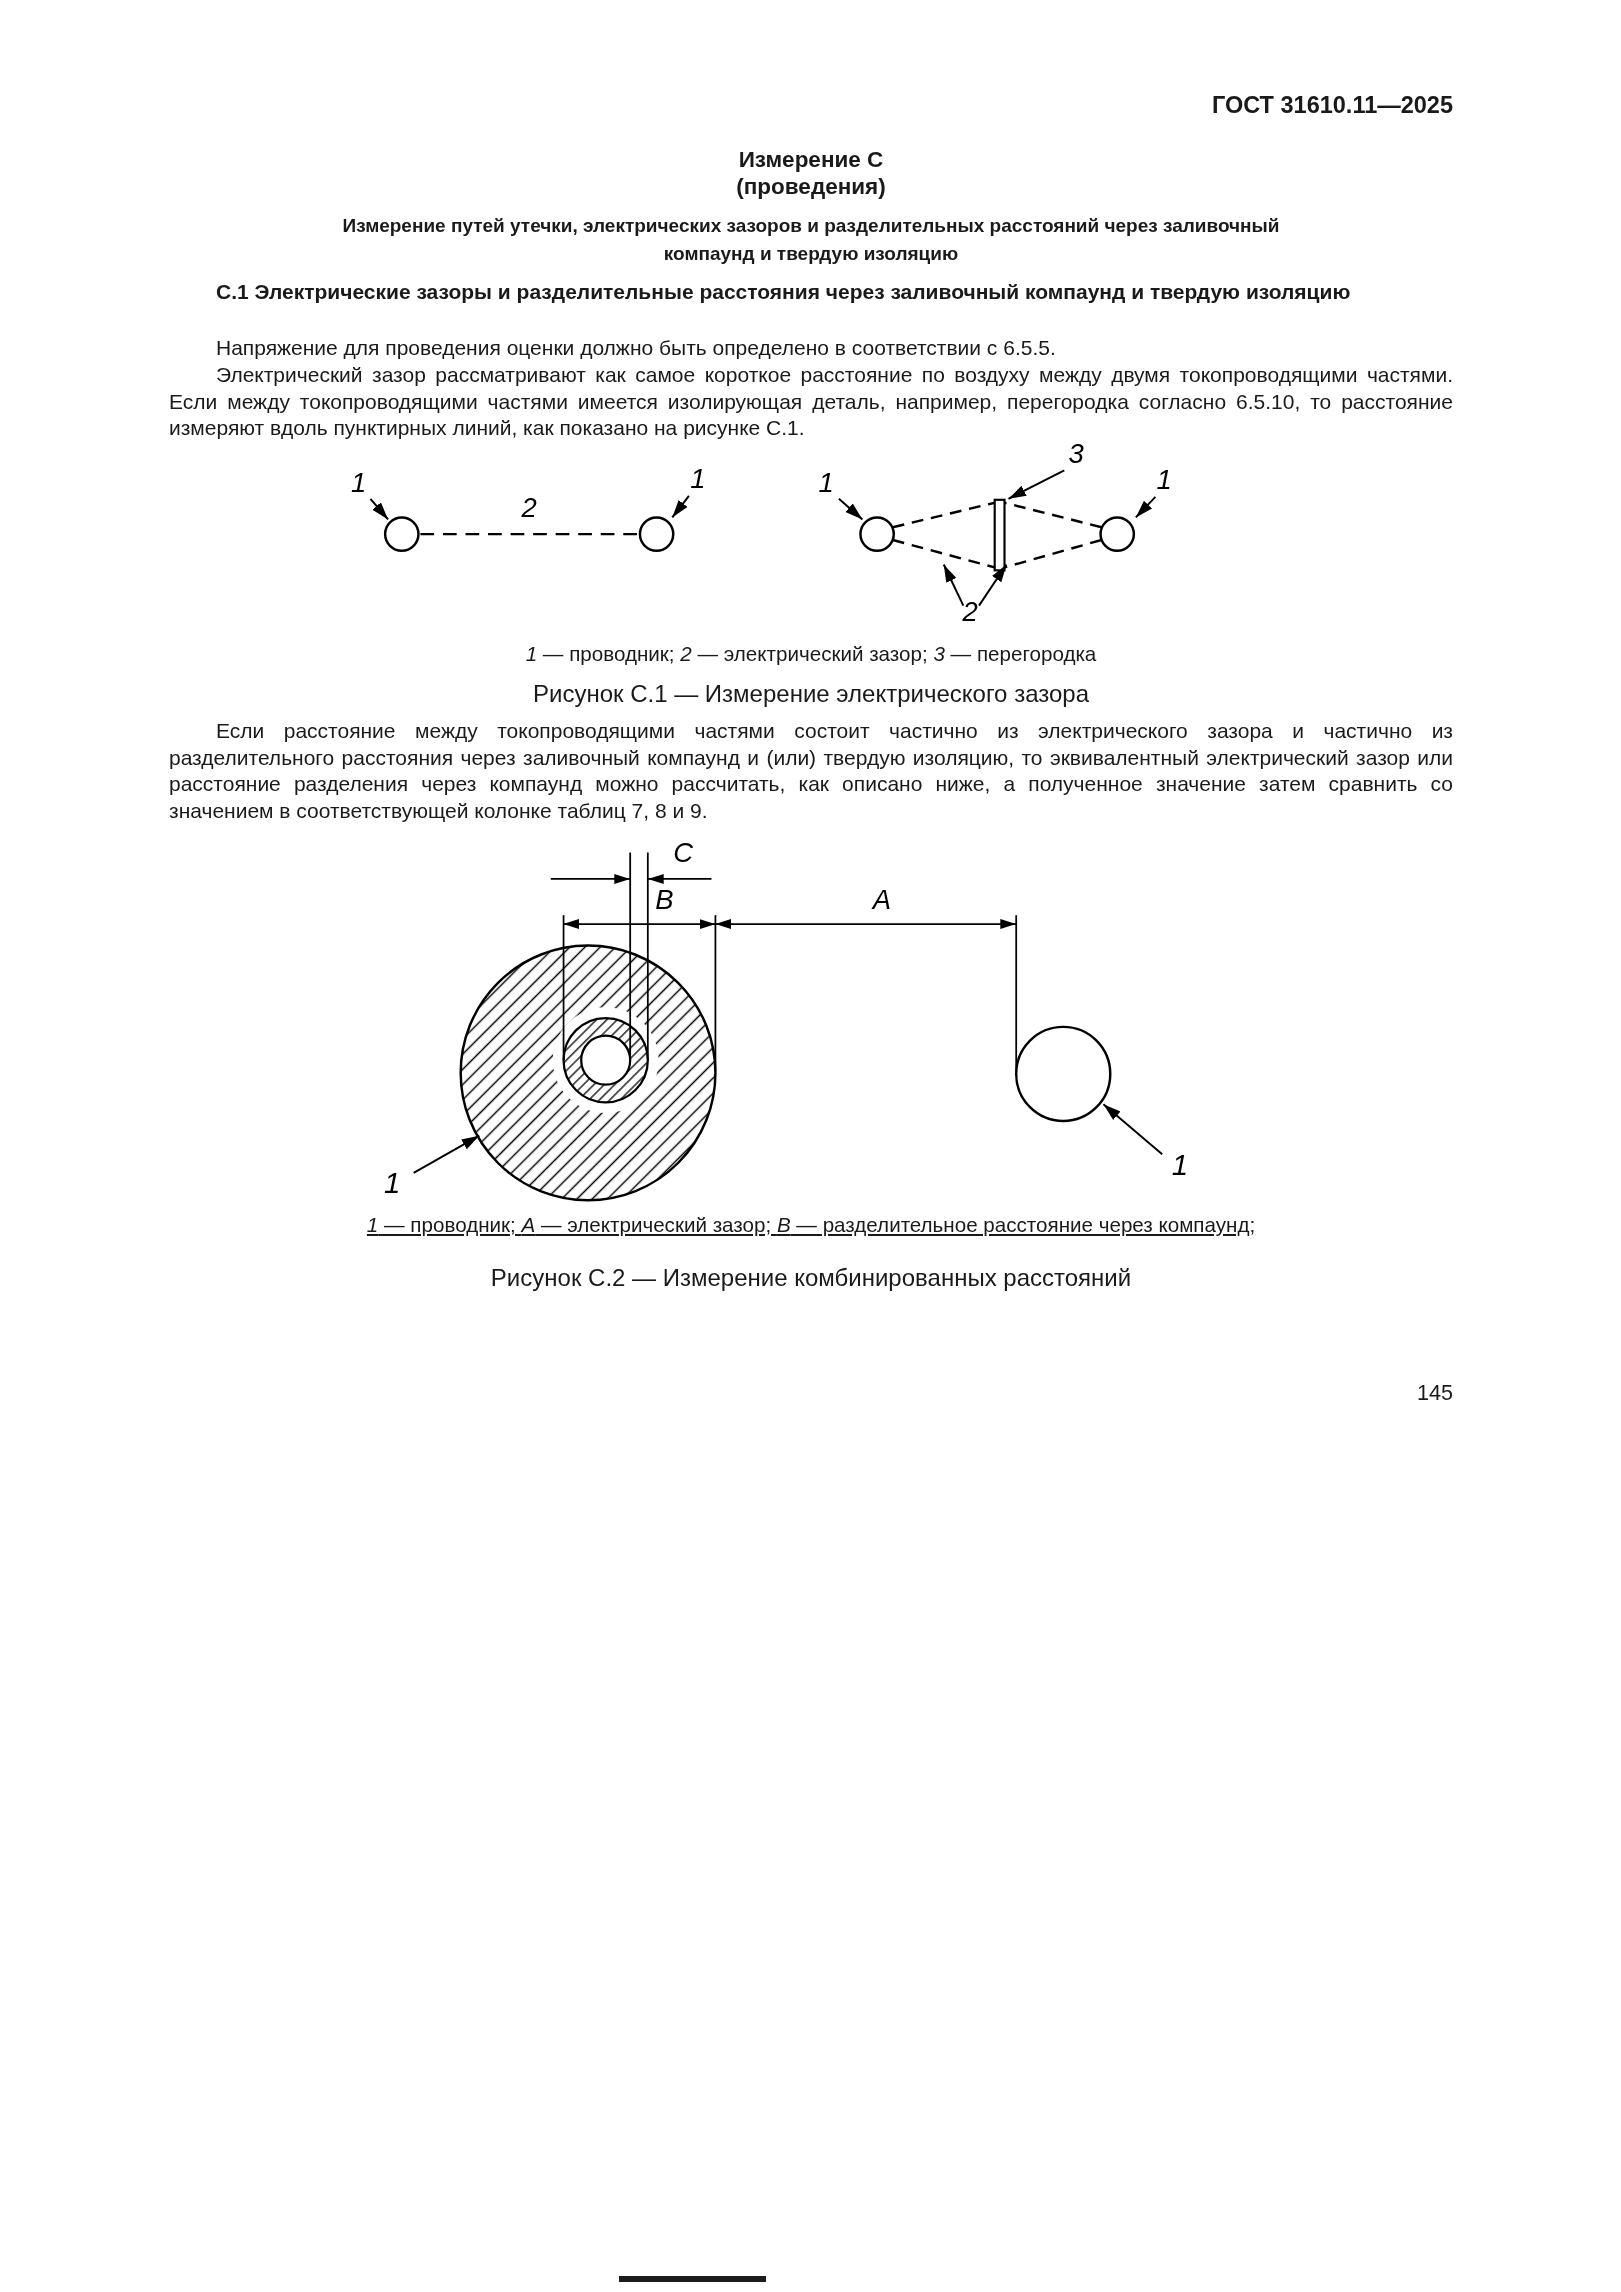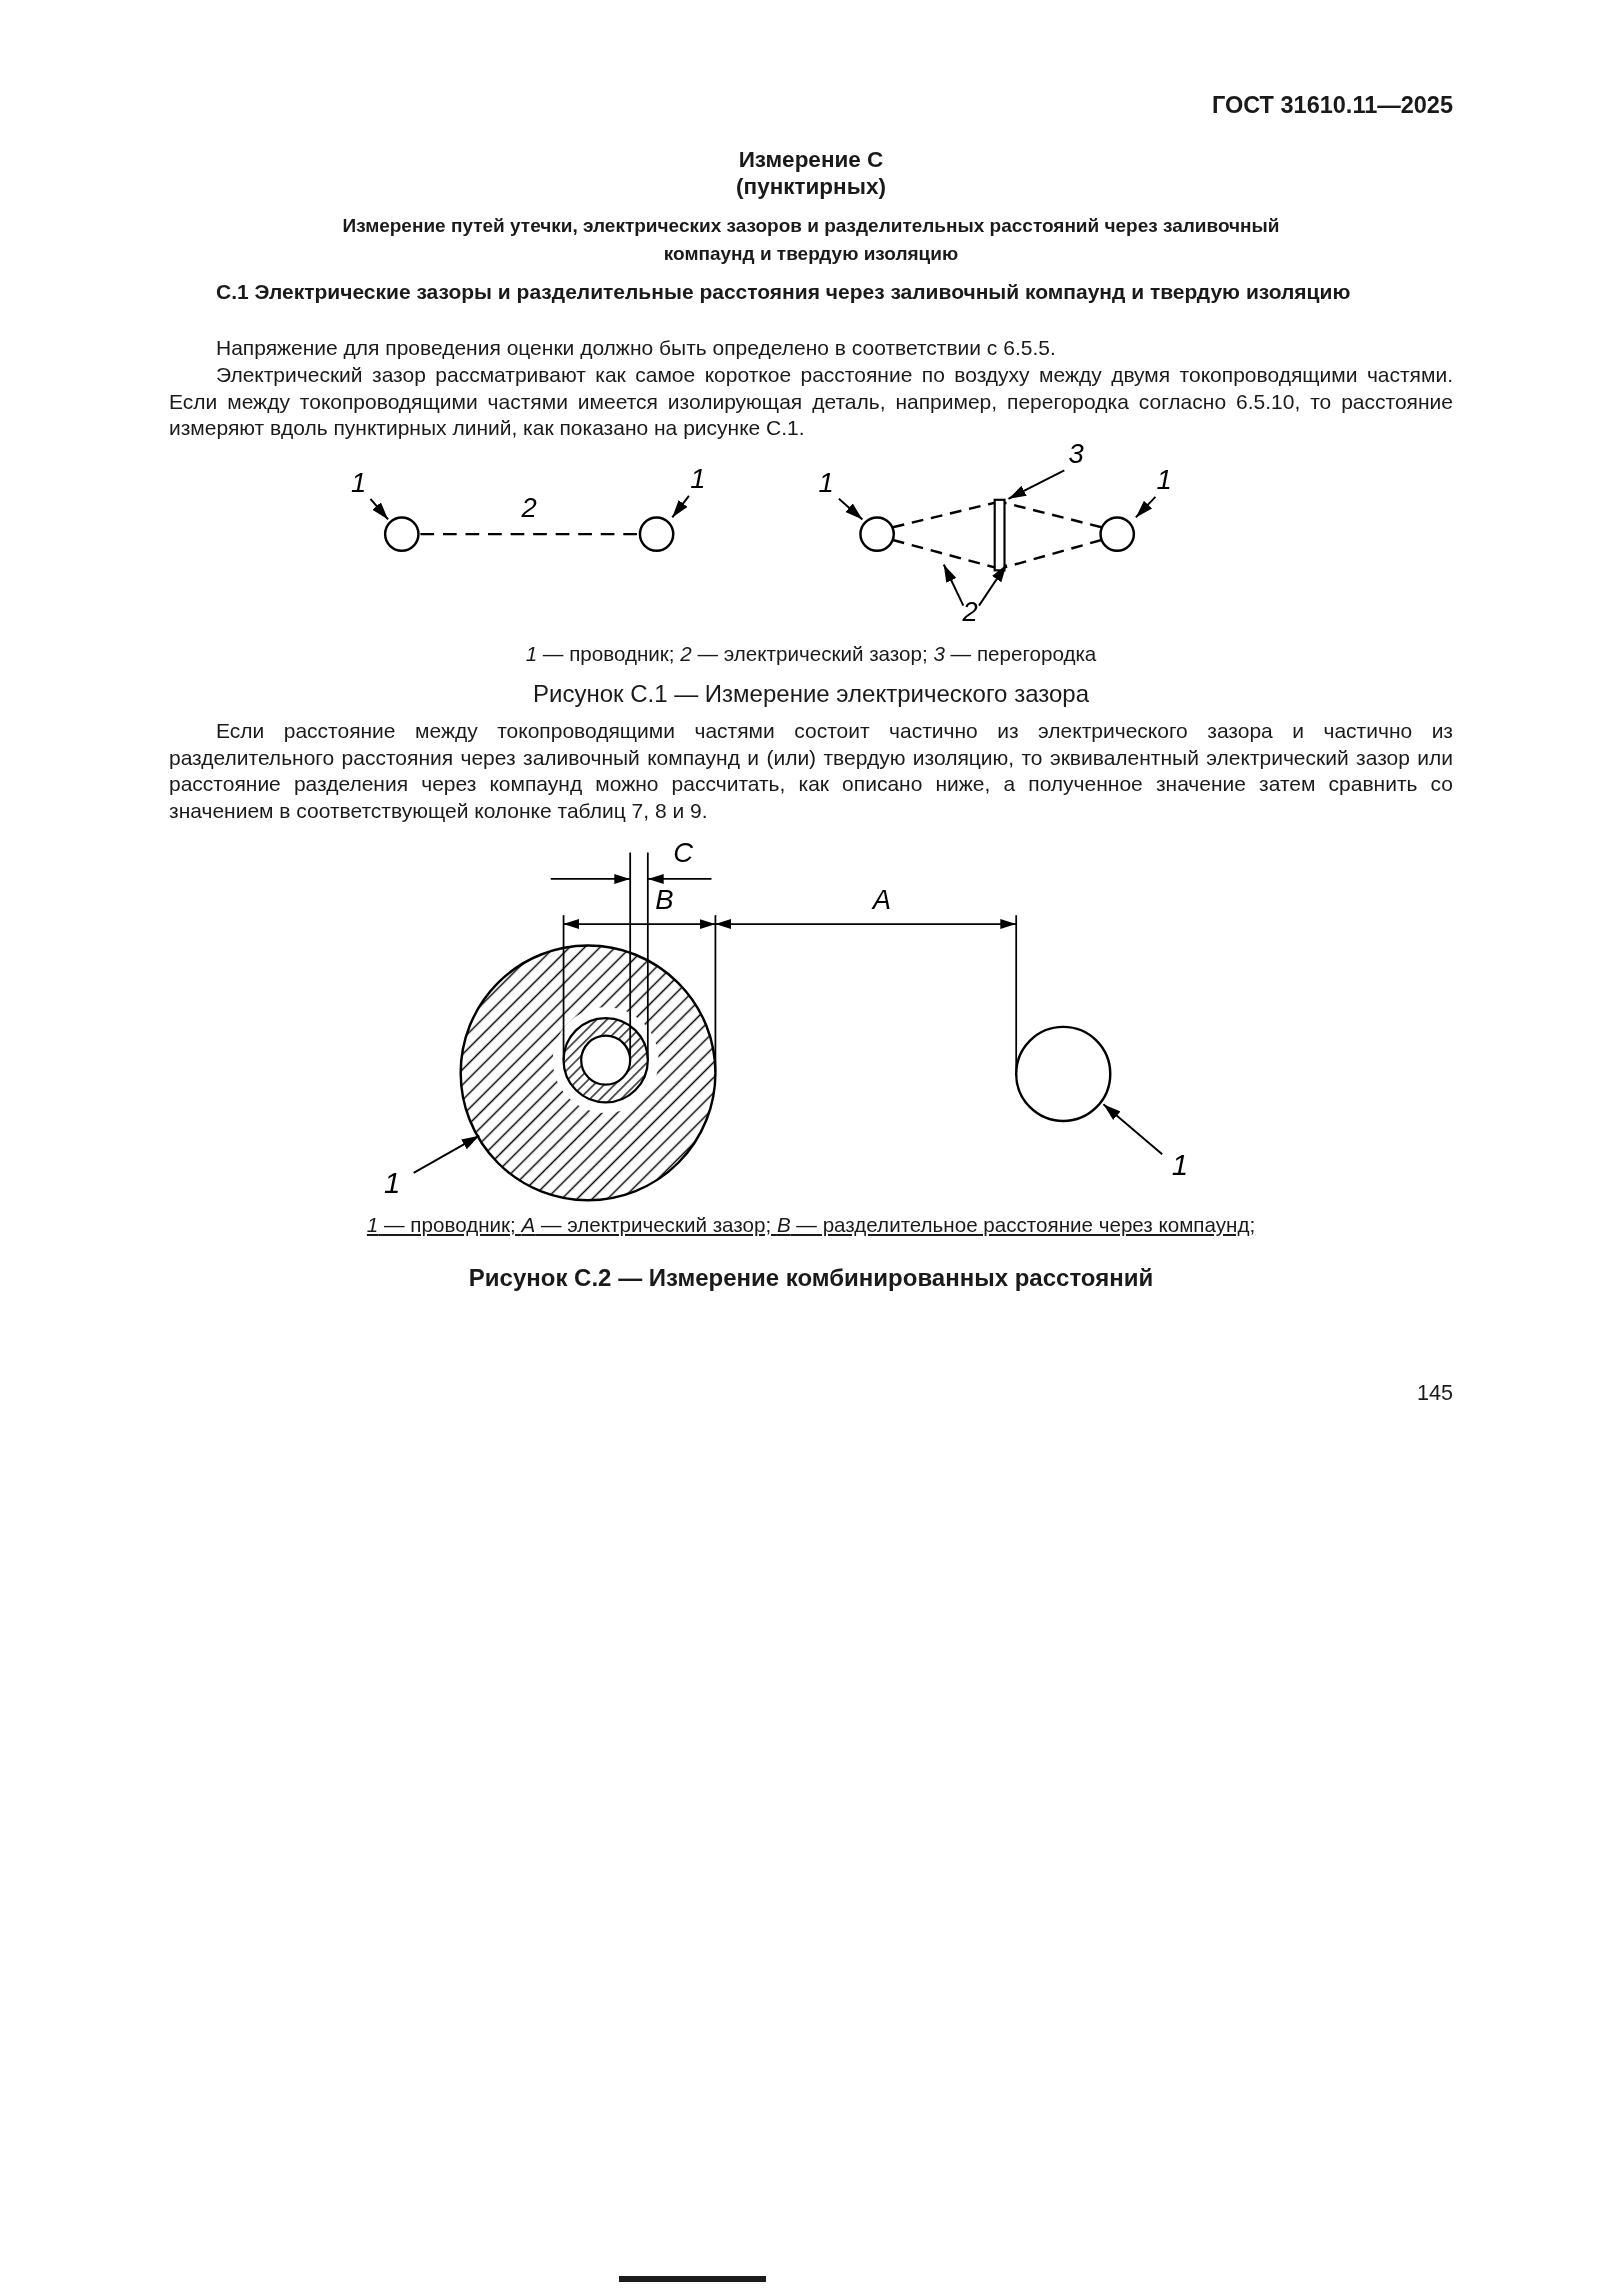--- a/index.html
+++ b/index.html
@@ -21,21 +21,21 @@
   svg .lbl{font-size:28px;}
   svg .lbl-lg{font-size:30px;}
   .artifact{position:absolute;background:#1c1c1c;}
 </style>
 </head>
 <body>
 
 <div class="abs b rt" style="top:92px;font-size:23.5px;">ГОСТ 31610.11—2025</div>
 
 <div class="abs b ctr" style="top:147px;font-size:22.5px;">Измерение С</div>
-<div class="abs b ctr" style="top:174px;font-size:22.5px;">(пунктирных)</div>
+<div class="abs b ctr" style="top:174px;font-size:22.5px;">(проведения)</div>
 <div class="abs b ctr" style="top:212px;font-size:19px;line-height:28px;padding:0 152px;box-sizing:border-box;">Измерение путей утечки, электрических зазоров и разделительных расстояний через заливочный компаунд и твердую изоляцию</div>
 
 <div class="abs body-text b indent" style="top:279px;">С.1 Электрические зазоры и разделительные расстояния через заливочный компаунд и твердую изоляцию</div>
 <div class="abs body-text indent" style="top:335px;">Напряжение для проведения оценки должно быть определено в соответствии с 6.5.5.</div>
 <div class="abs body-text indent" style="top:362px;">Электрический зазор рассматривают как самое короткое расстояние по воздуху между двумя токопроводящими частями. Если между токопроводящими частями имеется изолирующая деталь, например, перегородка согласно 6.5.10, то расстояние измеряют вдоль пунктирных линий, как показано на рисунке С.1.</div>
 
 <svg style="left:294px;top:441px;" width="931" height="196" viewBox="300 450 950 200">
   <defs>
     <marker id="ar1" viewBox="0 0 12 10" refX="12" refY="5" markerWidth="9" markerHeight="7.5" orient="auto-start-reverse">
       <path d="M0,1.2 L12,5 L0,8.8 Z" fill="#000"></path>
@@ -117,18 +117,18 @@
   <line x1="422" y1="1197" x2="489" y2="1159" stroke="#000" stroke-width="2" marker-end="url(#ar2)"></line>
   <text class="lbl-lg" x="1204" y="1199" text-anchor="middle">1</text>
   <line x1="1186" y1="1178" x2="1126" y2="1127" stroke="#000" stroke-width="2" marker-end="url(#ar2)"></line>
 </svg>
 
 <div class="abs cap ctr" style="top:1213px;text-decoration:underline;">
   <div>
     <span class="it">1</span><span> — проводник; </span><span class="it">А</span><span> — электрический зазор; </span><span class="it">В</span><span> — разделительное расстояние через компаунд;</span>
   </div>
 </div>
-<div class="abs figtitle ctr" style="top:1264px;font-weight:bold;">Рисунок С.2 — Измерение комбинированных расстояний</div>
+<div class="abs figtitle ctr" style="top:1264px;">Рисунок С.2 — Измерение комбинированных расстояний</div>
 
 <div class="abs rt" style="top:1380px;font-size:21.6px;">145</div>
 
 <div class="artifact" style="left:619px;top:2276px;width:147px;height:5.9px;"></div>
 
 
 </body></html>

